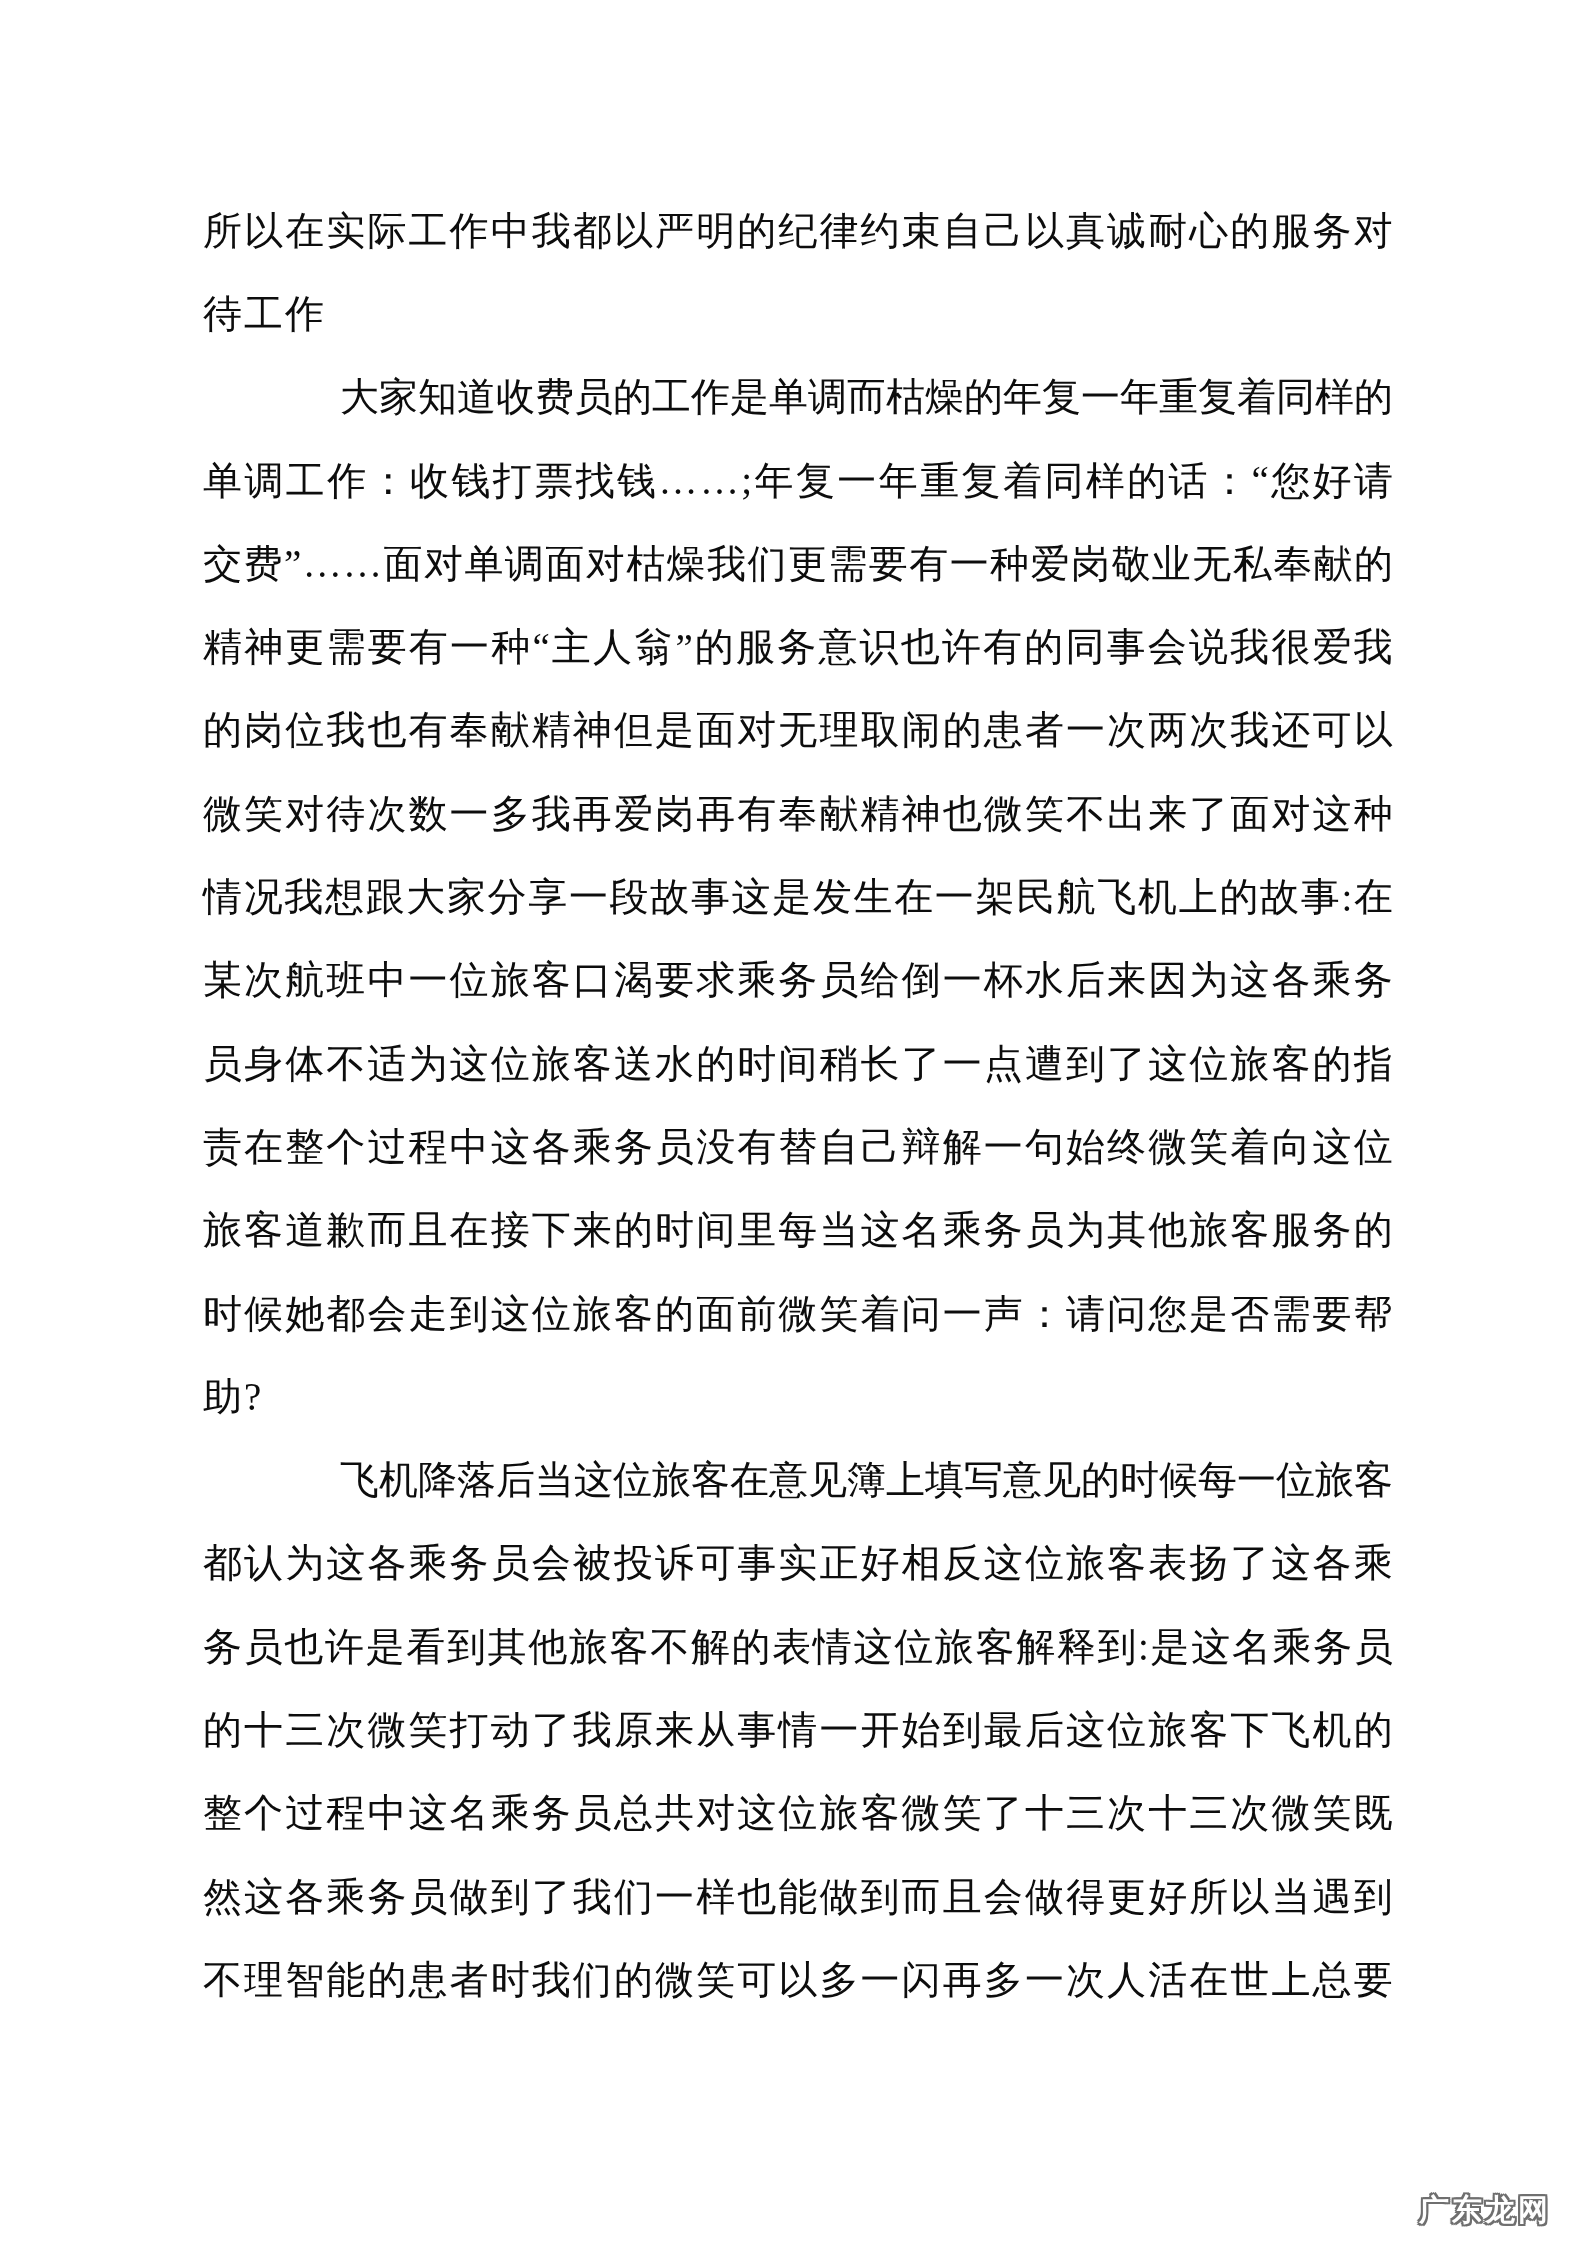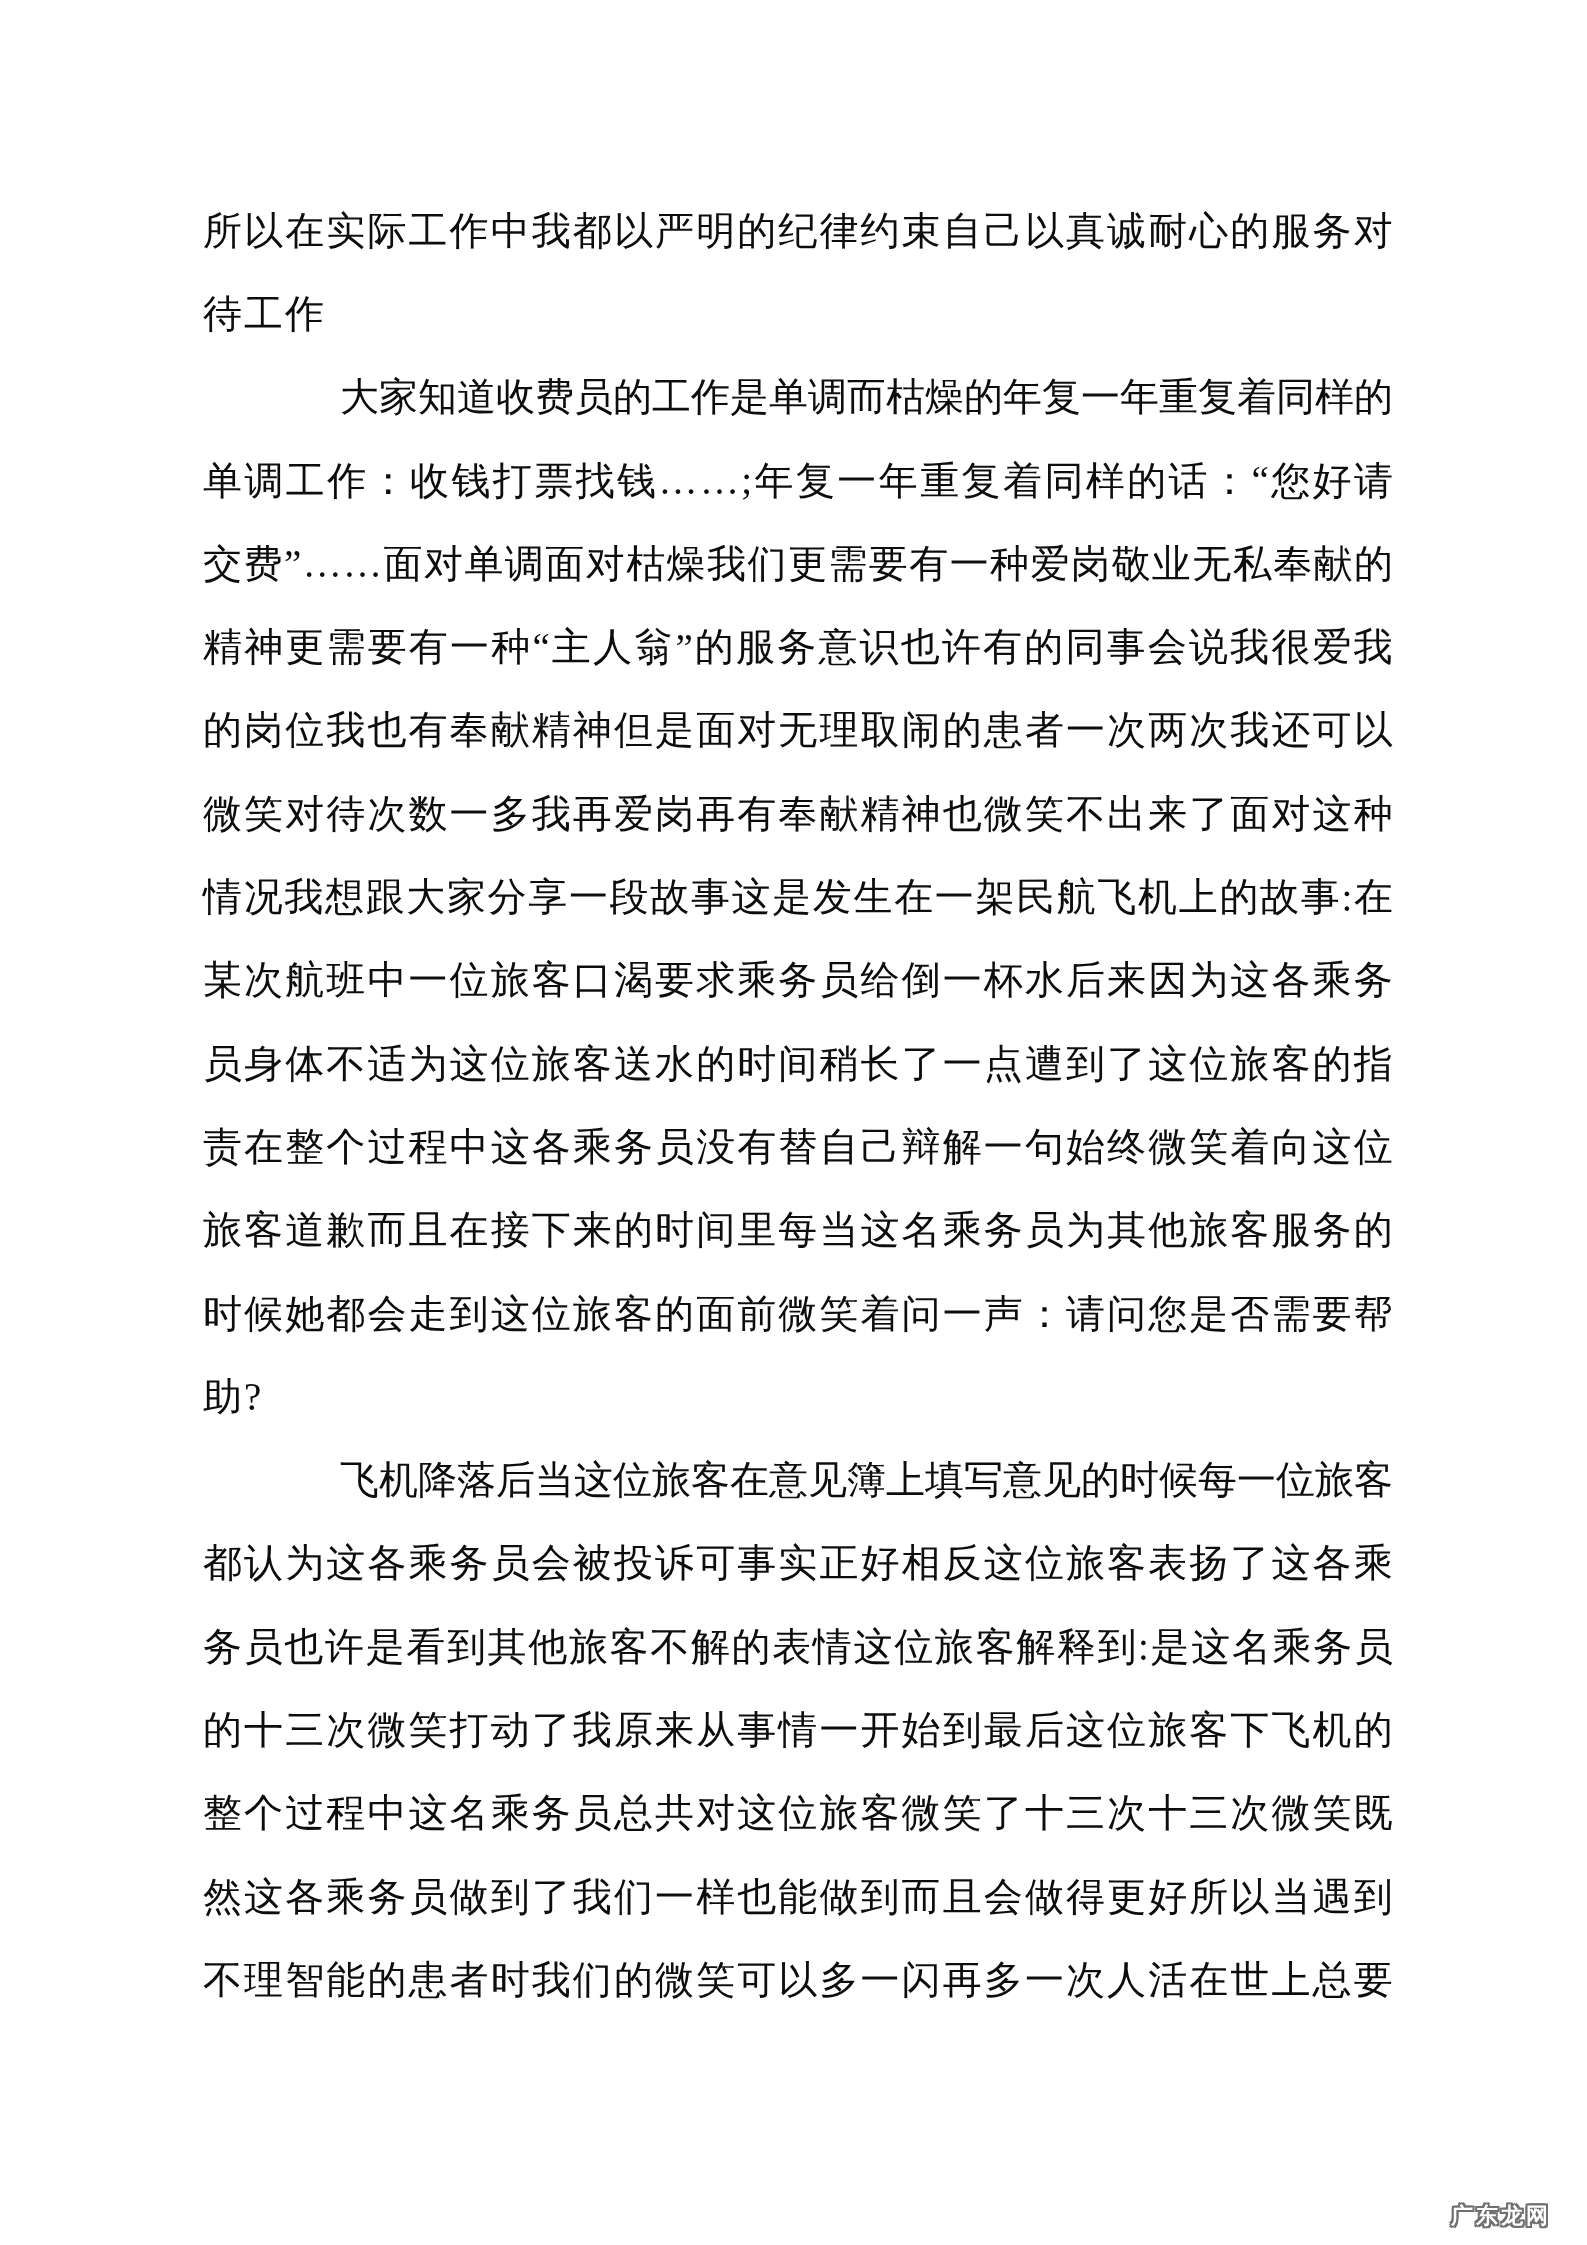--- a/index.html
+++ b/index.html
@@ -32,21 +32,21 @@
   }
   .line .char { flex: 0 0 auto; display: inline-block; }
   .line.full { justify-content: space-between; }
   .line.short { justify-content: flex-start; gap: 2px; }
   .indent-spacer { flex: 0 0 137px; height: 1px; }
   .watermark {
     position: absolute;
     right: 36px;
     bottom: 14px;
     font-family: "DejaVu Sans", sans-serif;
-    font-size: 22px;
+    font-size: 30px;
     font-weight: bold;
     letter-spacing: 3px;
     color: #ffffff;
     text-shadow:
       -2px -2px 0 #6f6f6f,  2px -2px 0 #6f6f6f,
       -2px  2px 0 #6f6f6f,  2px  2px 0 #6f6f6f,
       -2px  0   0 #6f6f6f,  2px  0   0 #6f6f6f,
        0   -2px 0 #6f6f6f,  0    2px 0 #6f6f6f;
   }
 </style>

